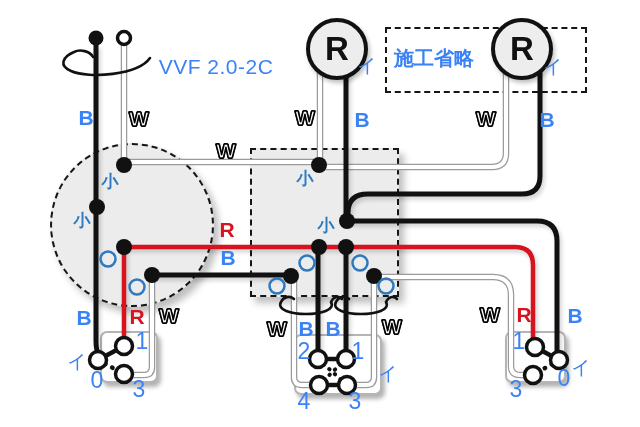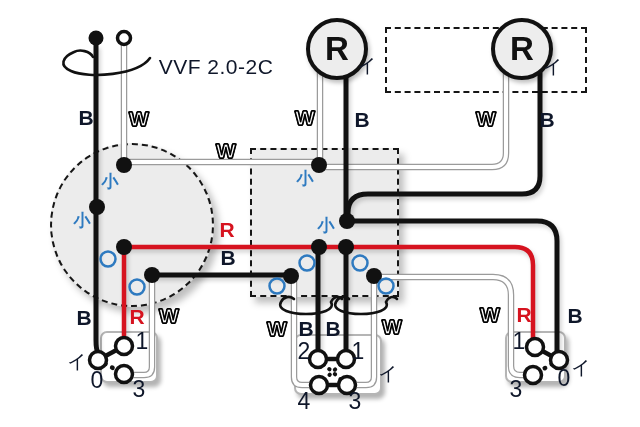--- a/index.html
+++ b/index.html
@@ -13,21 +13,21 @@
   .omit-box{position:absolute;background:#fff;border:2.5px dashed #161616;}
   
   .plate{position:absolute;background:#fff;border:2px solid #b5b5b5;border-radius:7px;
          box-shadow:3px 4px 4px rgba(0,0,0,.3);}
   
   .lamp{position:absolute;width:54px;height:54px;border-radius:50%;background:#ededed;
         border:4.5px solid #111;box-shadow:2px 3px 4px rgba(0,0,0,.25);
         display:flex;align-items:center;justify-content:center;
         font-size:33px;font-weight:bold;color:#111;}
   
-  .lbl{position:absolute;transform:translate(-50%,-50%);white-space:nowrap;color:#0f172a;}
+  .lbl{position:absolute;transform:translate(-50%,-50%);white-space:nowrap;color:#3b82f6;}
   .wire-lbl{font-size:21px;font-weight:bold;}
   .w-outline{color:#fff;-webkit-text-stroke:1.4px #000;text-shadow:
      1px 0 0 #000,-1px 0 0 #000,0 1px 0 #000,0 -1px 0 #000;}
   .r-red{color:#d6131f;}
   .num{font-size:23px;font-weight:400;}
   .katakana{font-size:19px;font-weight:500;}
   .sho{font-size:17px;font-weight:600;color:#2e7ac0;}
   .vvf{font-size:21px;font-weight:500;letter-spacing:.5px;}
   .omit-lbl{font-size:20px;font-weight:600;}
   svg{position:absolute;left:0;top:0;}
@@ -147,20 +147,21 @@
 
   <div class="layer">
     <div class="lamp" style="left:306px;top:18px;">
       <span>R</span>
     </div>
     <div class="lamp" style="left:491px;top:18px;">
       <span>R</span>
     </div>
 
     <span class="lbl vvf" style="left:216px;top:67px;">VVF 2.0-2C</span>
+    <span class="lbl omit-lbl" style="left:434px;top:58px;">施工省略</span>
 
     <span class="lbl wire-lbl" style="left:86px;top:118px;">B</span>
     <span class="lbl wire-lbl w-outline" style="left:139px;top:119px;">W</span>
     <span class="lbl wire-lbl w-outline" style="left:305px;top:118px;">W</span>
     <span class="lbl wire-lbl" style="left:362px;top:120px;">B</span>
     <span class="lbl wire-lbl w-outline" style="left:486px;top:119px;">W</span>
     <span class="lbl wire-lbl" style="left:547px;top:120px;">B</span>
     <span class="lbl wire-lbl w-outline" style="left:226px;top:151px;">W</span>
     <span class="lbl wire-lbl r-red" style="left:227px;top:230px;">R</span>
     <span class="lbl wire-lbl" style="left:228px;top:258px;">B</span>

